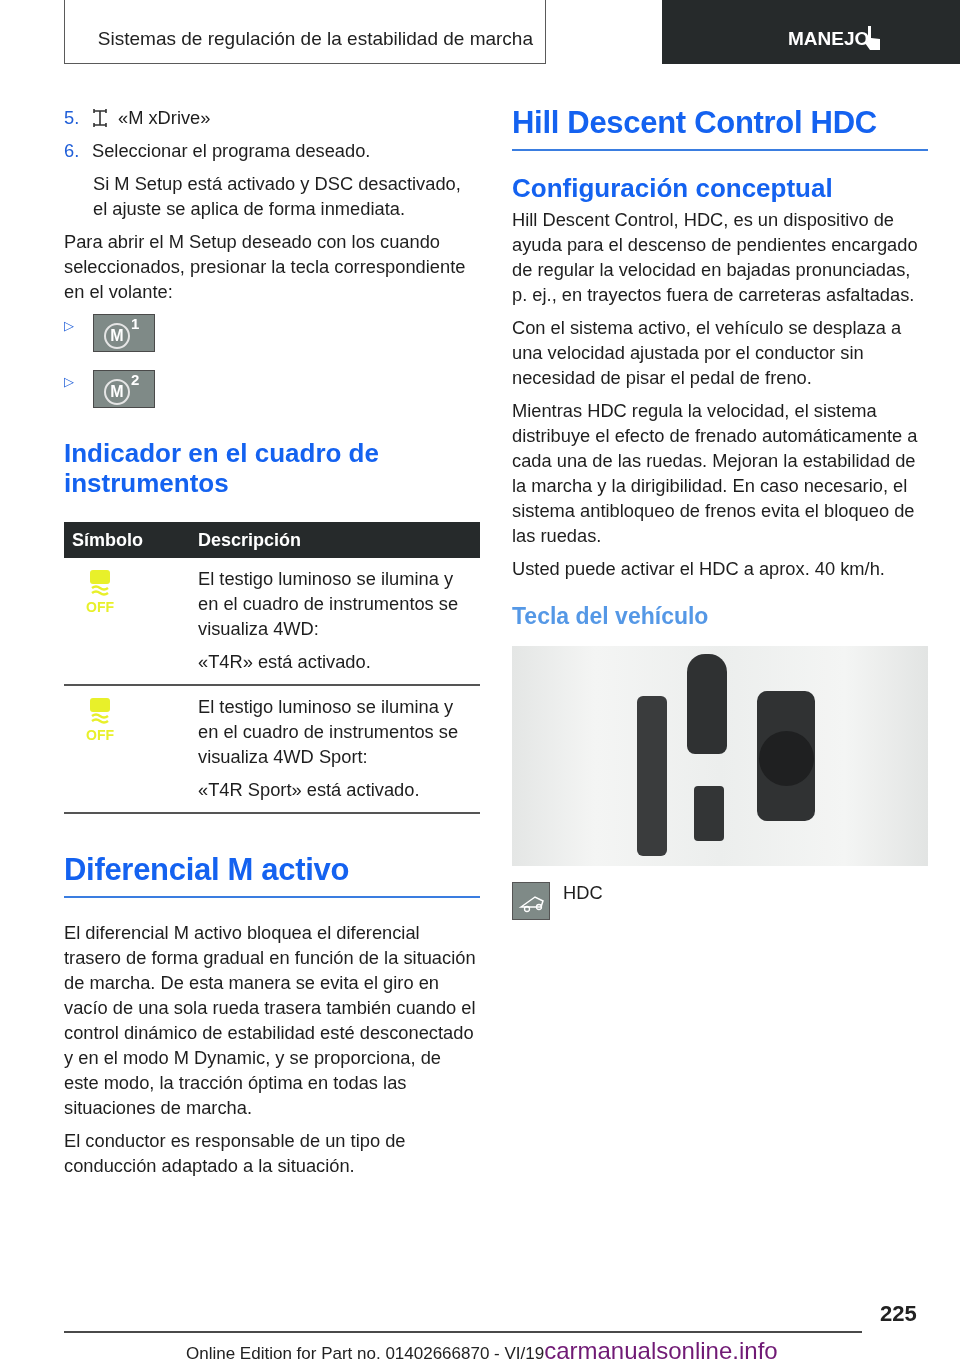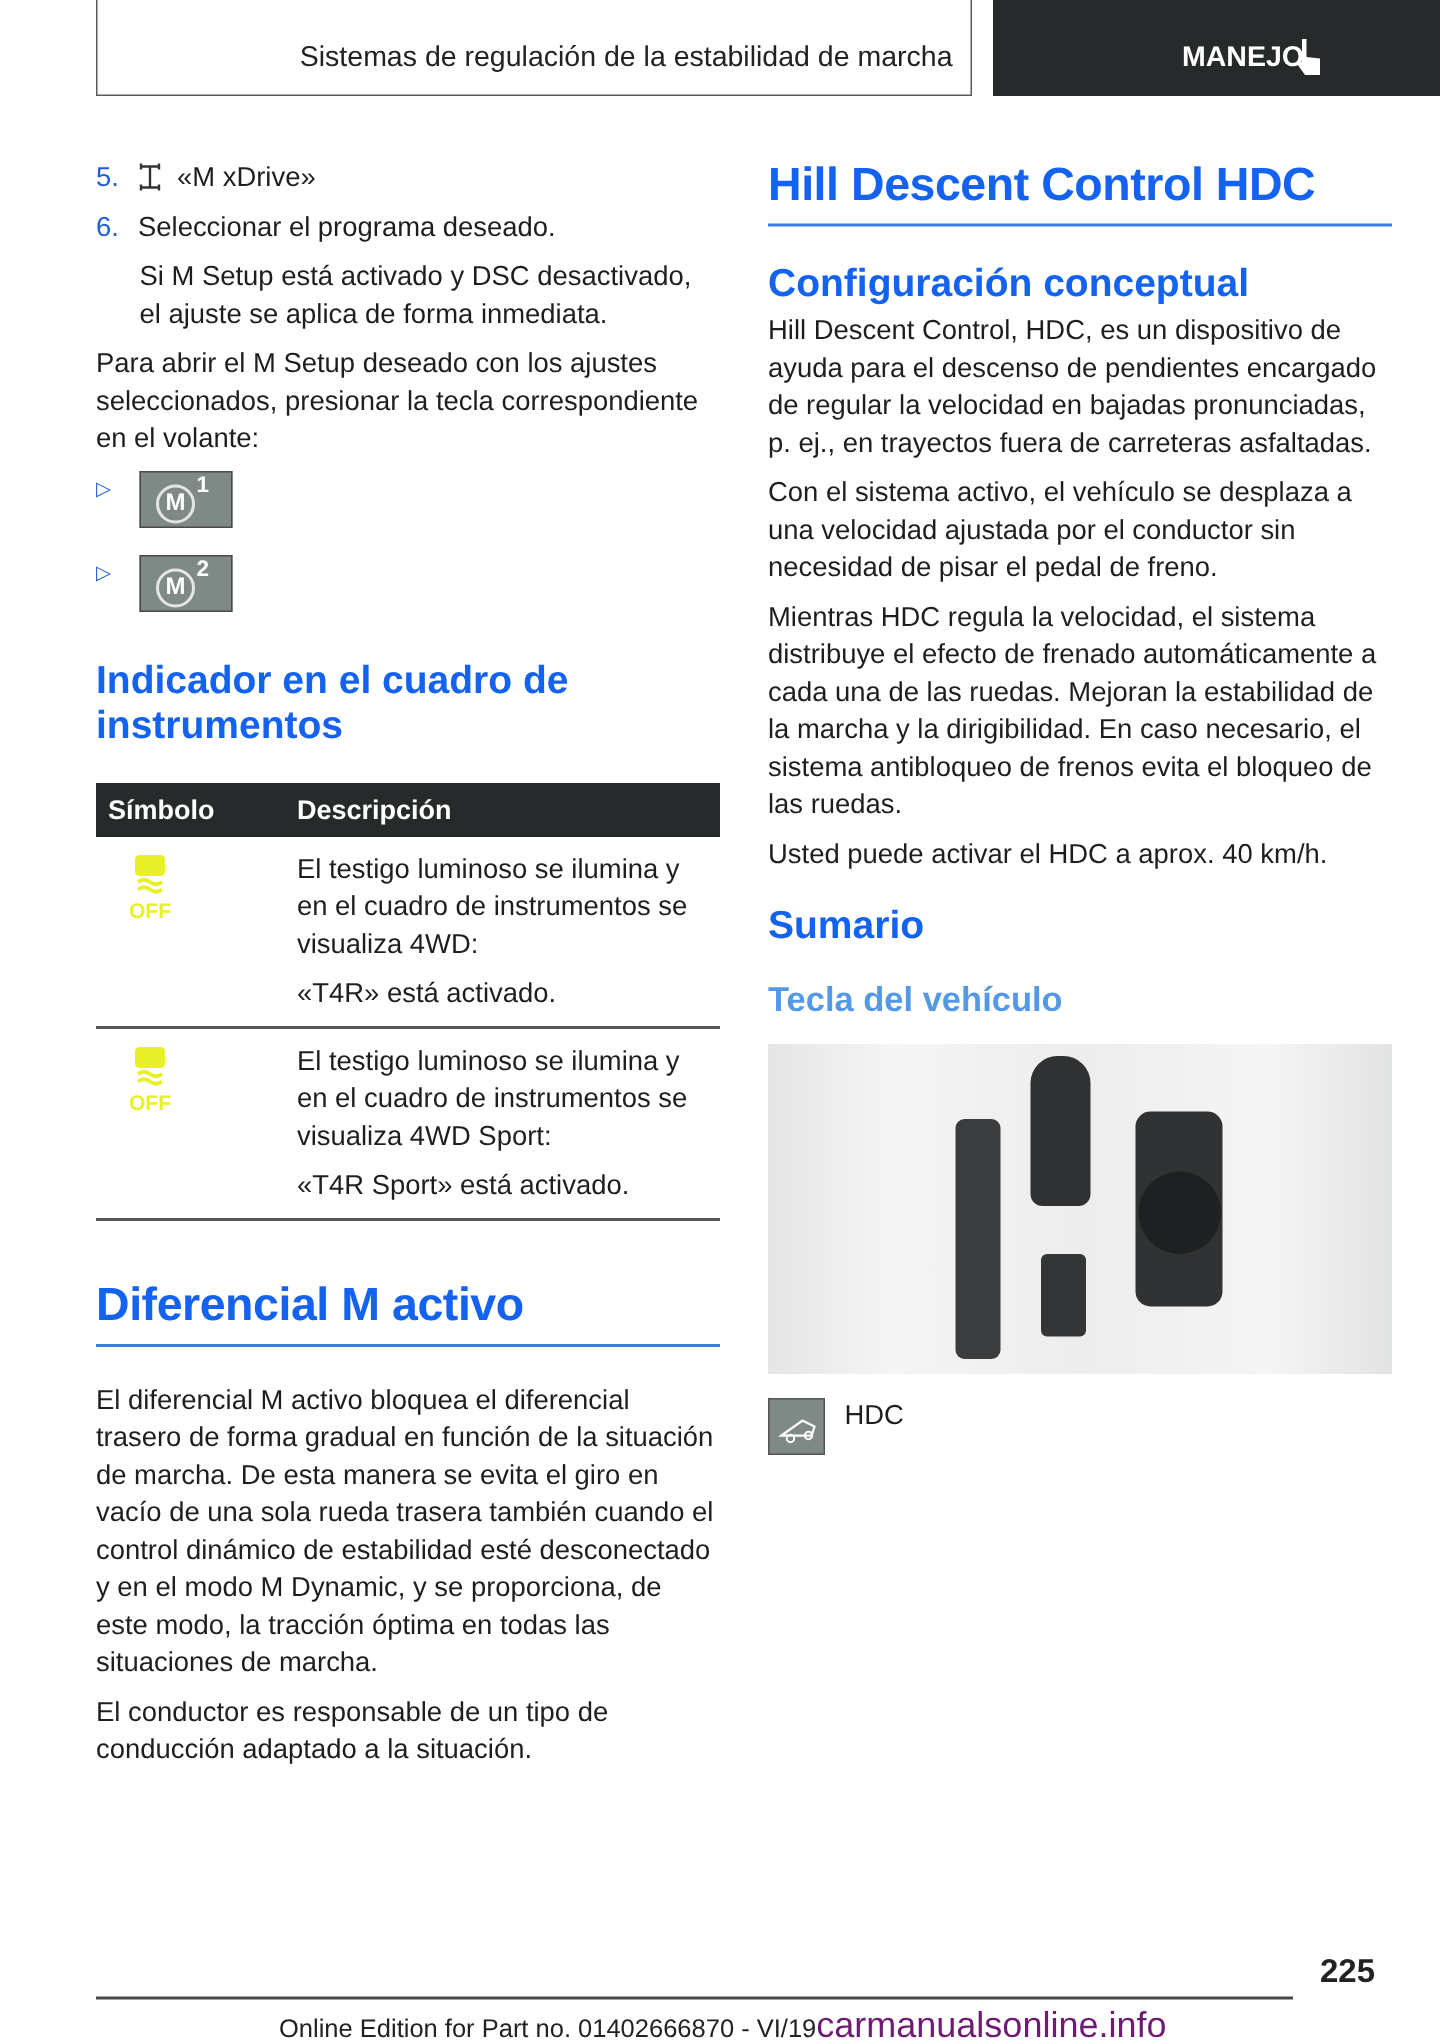--- a/index.html
+++ b/index.html
@@ -1,18 +1,18 @@
 <!DOCTYPE html>
 <html><head>
 <meta charset="utf-8">
 <style>
   html, body { margin:0; padding:0; background:#fff; }
   body { width:960px; height:1362px; position:relative; overflow:hidden;
          font-family:"Liberation Sans", sans-serif; color:#1e1e1e; }
-  .hdr-left { position:absolute; left:64px; top:0; width:584px; height:64px;
+  .hdr-left { position:absolute; left:64px; top:0; width:482px; height:64px;
               border:1px solid #5a5a5a; border-top:none; box-sizing:border-box; background:#fff; }
   .hdr-left span { position:absolute; right:12px; top:28px; font-size:19px; color:#222; }
   .hdr-right { position:absolute; left:662px; top:0; width:348px; height:64px; background:#262a2b; }
   .hdr-right .lbl { position:absolute; left:126px; top:28px; font-size:19px; font-weight:bold; color:#fff; }
   .hdr-right svg { position:absolute; left:200px; top:24px; }
 
   .col { position:absolute; }
   .p { font-size:18.3px; line-height:25px; margin:0 0 8px 0; }
   .num { color:#1f5ed8; display:inline-block; width:28px; }
   .li { display:flex; font-size:18.3px; line-height:25px; }
@@ -52,21 +52,21 @@
     <svg width="16" height="20" viewBox="0 0 16 20" style="margin:3px 10px 0 0">
       <path d="M2 3h12M8 3v14M2 17h12M2 1v4M14 1v4M2 15v4M14 15v4" stroke="#333" stroke-width="1.6" fill="none"></path>
     </svg>
     <span>«M xDrive»</span>
   </div>
   <div class="li" style="margin-top:8px">
     <span class="num">6.</span>
     <span>Seleccionar el programa deseado.</span>
   </div>
   <p class="p li-indent" style="margin-top:8px">Si M Setup está activado y DSC desactivado, el ajuste se aplica de forma inmediata.</p>
-  <p class="p">Para abrir el M Setup deseado con los ajustes seleccionados, presionar la tecla correspondiente en el volante:</p>
+  <p class="p">Para abrir el M Setup deseado con los cuando seleccionados, presionar la tecla correspondiente en el volante:</p>
 
   <div style="display:flex; align-items:flex-start; margin-top:10px;">
     <span class="tri" style="width:29px; margin-top:4px">▷</span>
     <div class="keybox">
       <span class="m">M</span>
       <span class="sup">1</span>
     </div>
   </div>
   <div style="display:flex; align-items:flex-start; margin-top:18px;">
     <span class="tri" style="width:29px; margin-top:4px">▷</span>
@@ -120,21 +120,20 @@
 </div>
 
 <div class="col" style="left:512px; top:105px; width:416px;">
   <div class="h1">Hill Descent Control HDC</div>
   <div class="rule" style="margin-top:8px"></div>
   <div class="h2" style="margin-top:22px">Configuración conceptual</div>
   <p class="p" style="margin-top:4px">Hill Descent Control, HDC, es un dispositivo de ayuda para el descenso de pendientes encargado de regular la velocidad en bajadas pronunciadas, p. ej., en trayectos fuera de carreteras asfaltadas.</p>
   <p class="p">Con el sistema activo, el vehículo se desplaza a una velocidad ajustada por el conductor sin necesidad de pisar el pedal de freno.</p>
   <p class="p">Mientras HDC regula la velocidad, el sistema distribuye el efecto de frenado automáticamente a cada una de las ruedas. Mejoran la estabilidad de la marcha y la dirigibilidad. En caso necesario, el sistema antibloqueo de frenos evita el bloqueo de las ruedas.</p>
   <p class="p" style="margin-top:4px">Usted puede activar el HDC a aprox. 40 km/h.</p>
-  <div class="h2" style="margin-top:20px">Sumario</div>
   <div class="h3" style="margin-top:22px">Tecla del vehículo</div>
 
   <div style="margin-top:16px; width:416px; height:220px; background:linear-gradient(90deg,#e4e6e5 0%,#f4f5f4 20%,#eceeed 50%,#f4f5f4 80%,#e2e4e3 100%); position:relative; overflow:hidden;">
     <div style="position:absolute; left:125px; top:50px; width:30px; height:160px; background:#3a3c3d; border-radius:6px;"></div>
     <div style="position:absolute; left:175px; top:8px; width:40px; height:100px; background:#2f3132; border-radius:18px 18px 8px 8px;"></div>
     <div style="position:absolute; left:182px; top:140px; width:30px; height:55px; background:#333536; border-radius:4px;"></div>
     <div style="position:absolute; left:245px; top:45px; width:58px; height:130px; background:#303233; border-radius:10px;"></div>
     <div style="position:absolute; left:247px; top:85px; width:55px; height:55px; background:#1f2021; border-radius:50%;"></div>
   </div>
 

